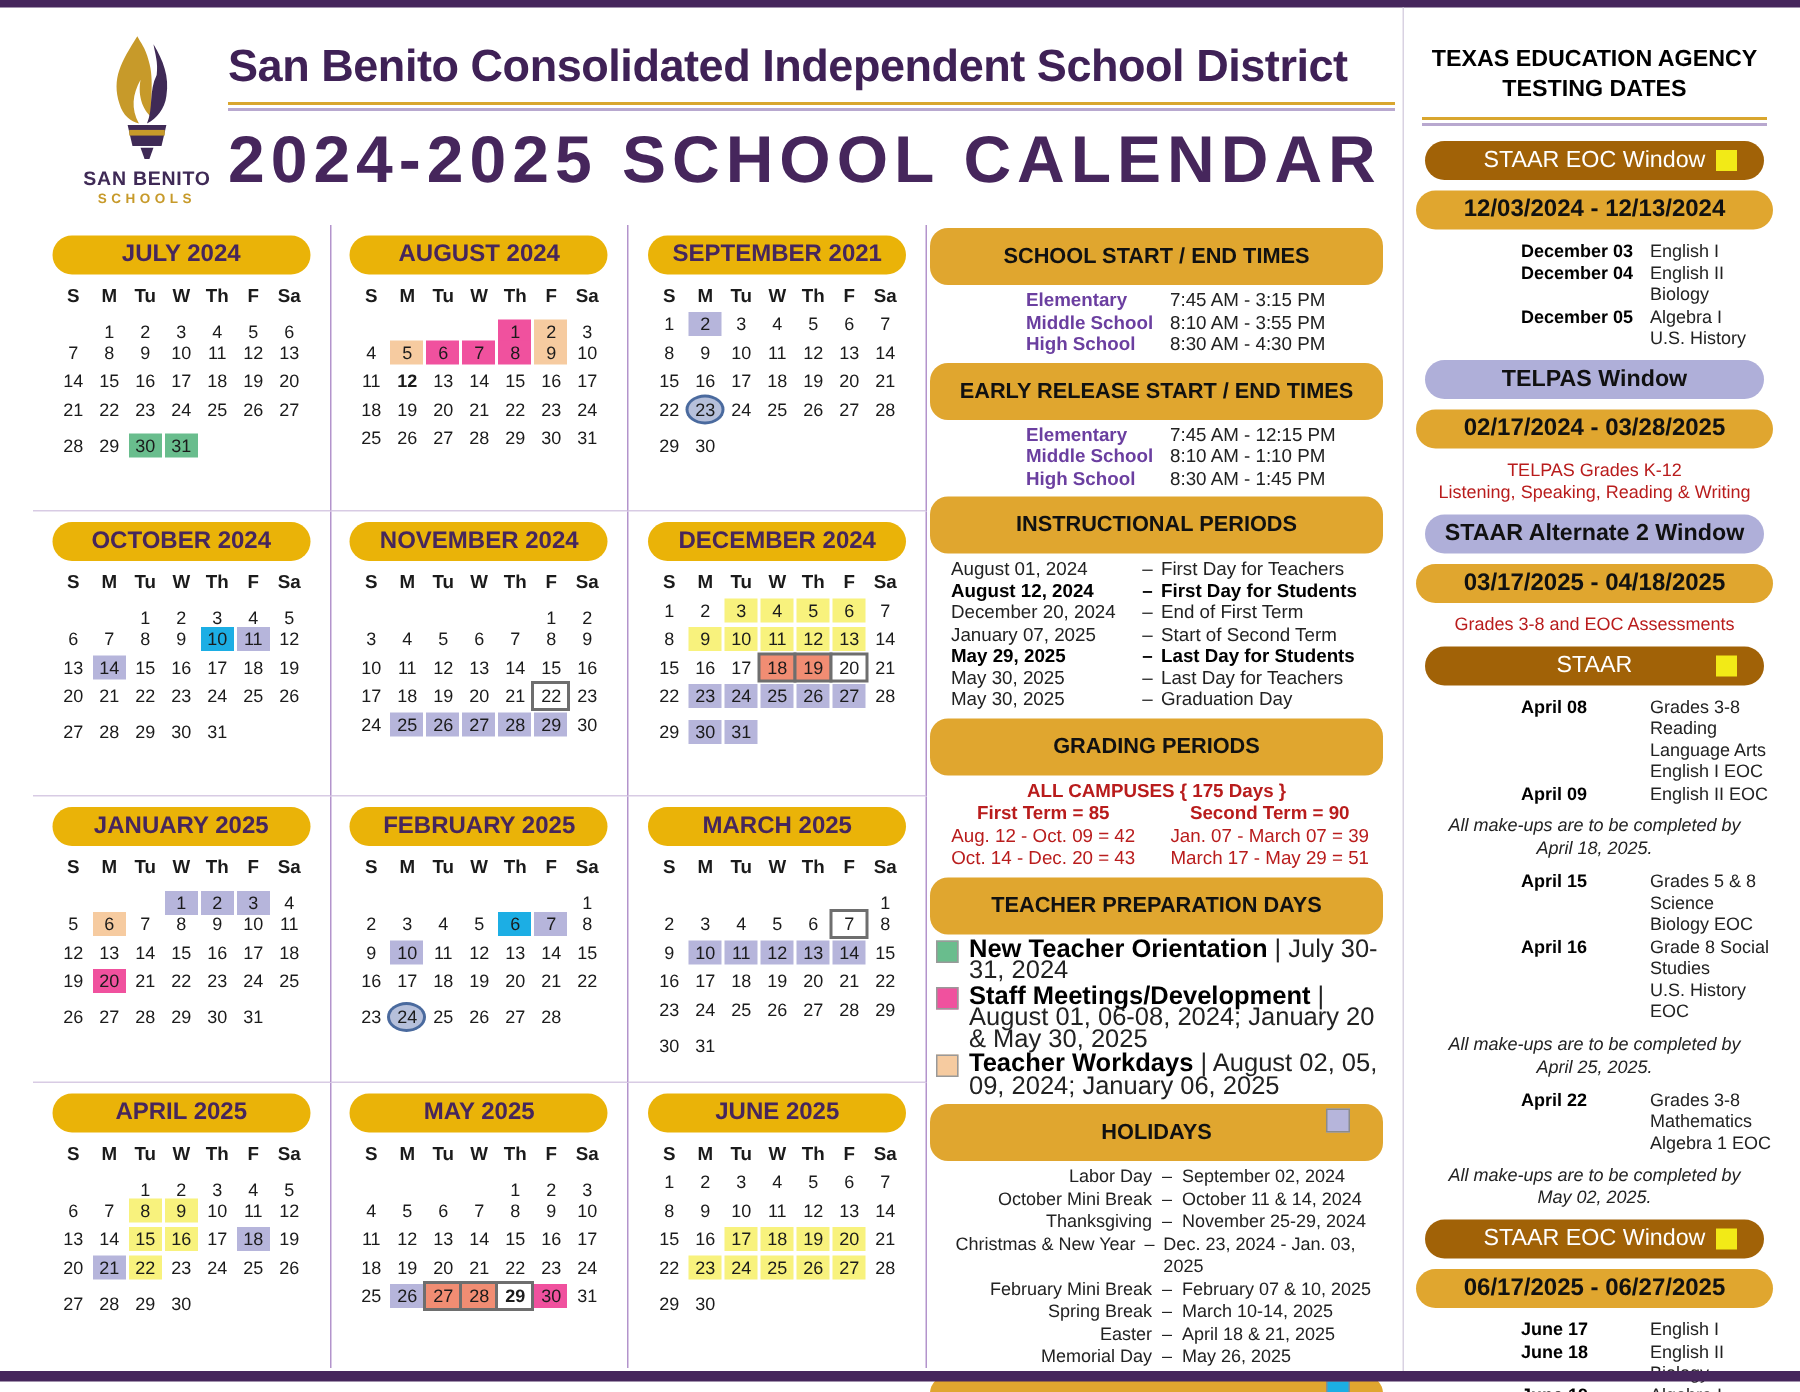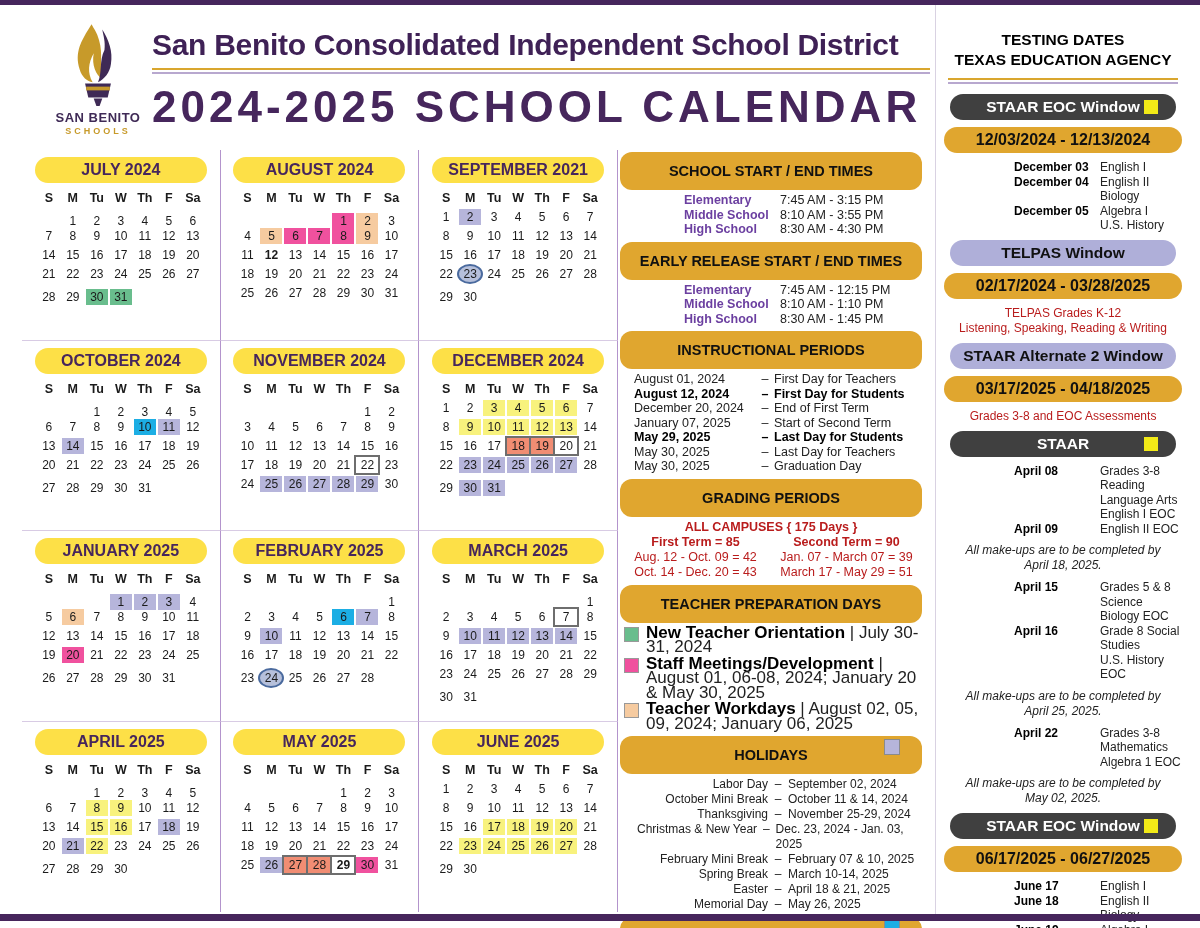--- a/index.html
+++ b/index.html
@@ -19,21 +19,21 @@
   .dblrule { margin-top:6px; }
   .dblrule .g { height:2px; background:#D9A62E; }
   .dblrule .p { height:2px; background:#B8A8CF; margin-top:2px; }
   .caltitle { margin-top:8px; font-size:44px; font-weight:700; color:#46265C; letter-spacing:4px; white-space:nowrap; }
 
   
   #cal-grid { position:absolute; left:22px; top:150px; width:596px;
     display:grid; grid-template-columns:repeat(3,1fr); grid-auto-rows:190.5px; }
   .month { padding-top:7px; border-right:1px solid #B394CC; border-bottom:1px solid #D8CBE4; text-align:center; }
   .month:nth-child(n+10) { border-bottom:none; }
-  .month-pill { width:172px; height:26px; margin:0 auto; background:#fde047; border-radius:13px;
+  .month-pill { width:172px; height:26px; margin:0 auto; background:#eab308; border-radius:13px;
     display:flex; align-items:center; justify-content:center; }
   .month-pill span { font-size:16px; font-weight:700; color:#46265C; }
   .cal-table { margin-top:5px; display:inline-block; }
   .cal-row { display:block; height:19px; }
   .cell { display:inline-block; width:22px; height:16px; line-height:16px; margin:1px 1px;
     font-size:12px; color:#1b1b1b; text-align:center; }
   .cal-head .cell { font-weight:700; font-size:12.5px; }
   .day.bold { font-weight:700; }
   .mk-green   { background:#69BD8D; }
   .mk-pink    { background:#F0519E; }
@@ -82,21 +82,21 @@
   .leg-ic.boxed { border:2px solid #6e6e6e; }
   .leg-tx { font-size:12px; line-height:14px; color:#222; text-align:left; }
   .leg-tx b { color:#000; }
 
   
   .right { position:absolute; left:944px; top:30px; width:238px; text-align:center; }
   .rtitle { font-size:15.5px; font-weight:700; color:#000; line-height:20px; }
   .right .dblrule { margin:8px 4px 10px 4px; }
   .pill { height:26px; border-radius:13px; display:flex; align-items:center; justify-content:center;
     position:relative; margin:7px 6px; }
-  .pill.dark { background:#404040; color:#fff; font-size:15.5px; font-weight:700; }
+  .pill.dark { background:#a16207; color:#fff; font-size:15.5px; font-weight:400; }
   .pill.gold { background:#E0A62F; color:#111; font-size:16px; font-weight:700; margin-left:0; margin-right:0; }
   .pill.lav  { background:#AFAFD9; color:#111; font-size:15.5px; font-weight:700; }
   .ysq { position:absolute; right:18px; top:6px; width:14px; height:14px; background:#F2EA17; }
   .entries { text-align:left; padding-left:22px; margin:4px 0; }
   .entries .erow { display:flex; font-size:12px; line-height:14.5px; color:#222;padding-left:48px; }
   .entries .ed { width:86px; font-weight:700; color:#000; flex:none; }
   .note { font-size:12px; line-height:15px; color:#b91c1c; margin:4px 0; }
   .ital { font-size:12px; line-height:15px; color:#222; font-style:italic; margin:7px 0; }
   .board { font-size:13px; font-weight:700; color:#ED1C24; margin-top:10px; white-space:nowrap; }
 </style>
@@ -351,22 +351,22 @@
       <div id="legend">
           <div class="legend-item">
             <span class="leg-ic boxed"></span>
             <div class="leg-tx">Early Release Days <b>[Students Only]</b>: November 22, 2024; December 20, 2024; March 07, 2025; May 29, 2025</div>
           </div>
         </div>
     </div>
   </div>
 
   <div class="right">
+    <div class="rtitle">TEXAS EDUCATION AGENCY</div>
     <div class="rtitle">TESTING DATES</div>
-    <div class="rtitle">TEXAS EDUCATION AGENCY</div>
     <div class="dblrule">
         <div class="g"></div>
         <div class="p"></div>
       </div>
     <div id="right-sections">
         <div class="pill dark">
           <span>STAAR EOC Window</span>
           <span class="ysq"></span>
         </div>
         <div class="pill gold">

